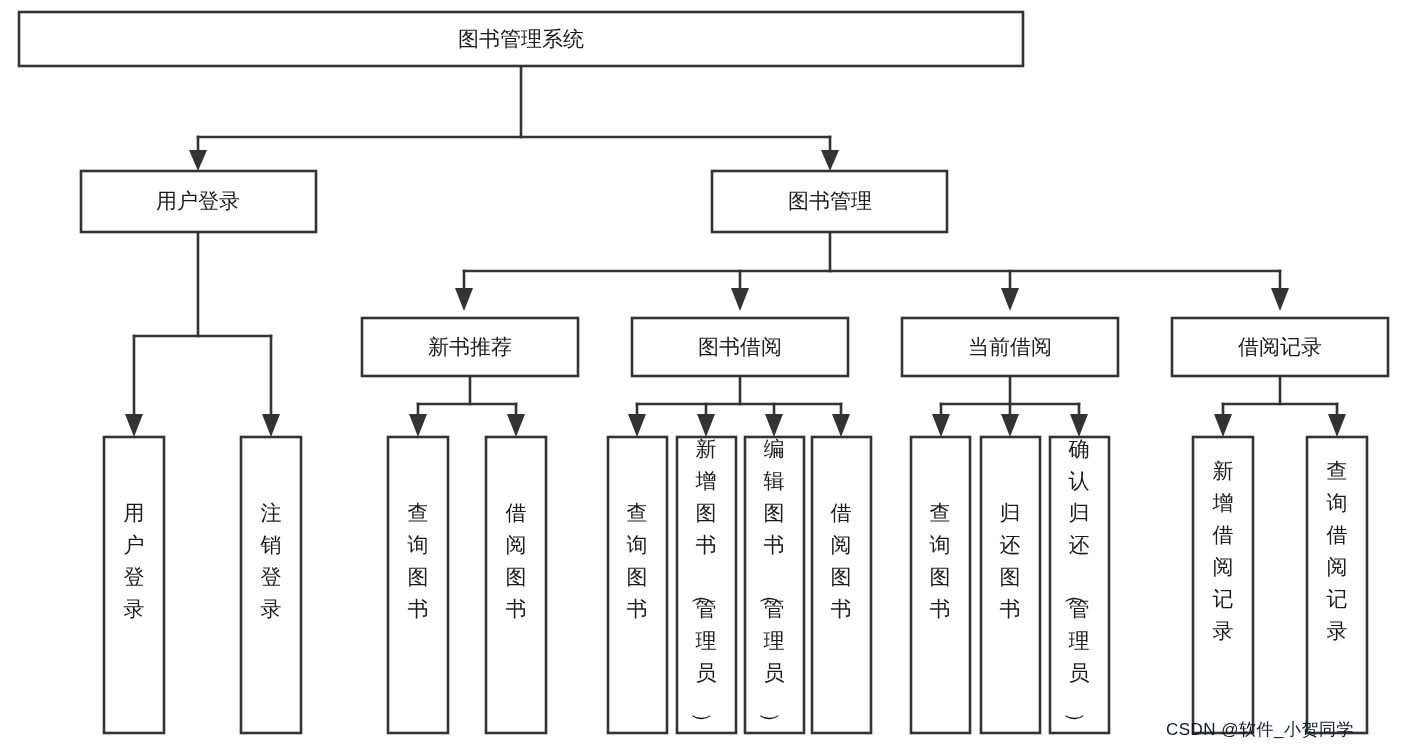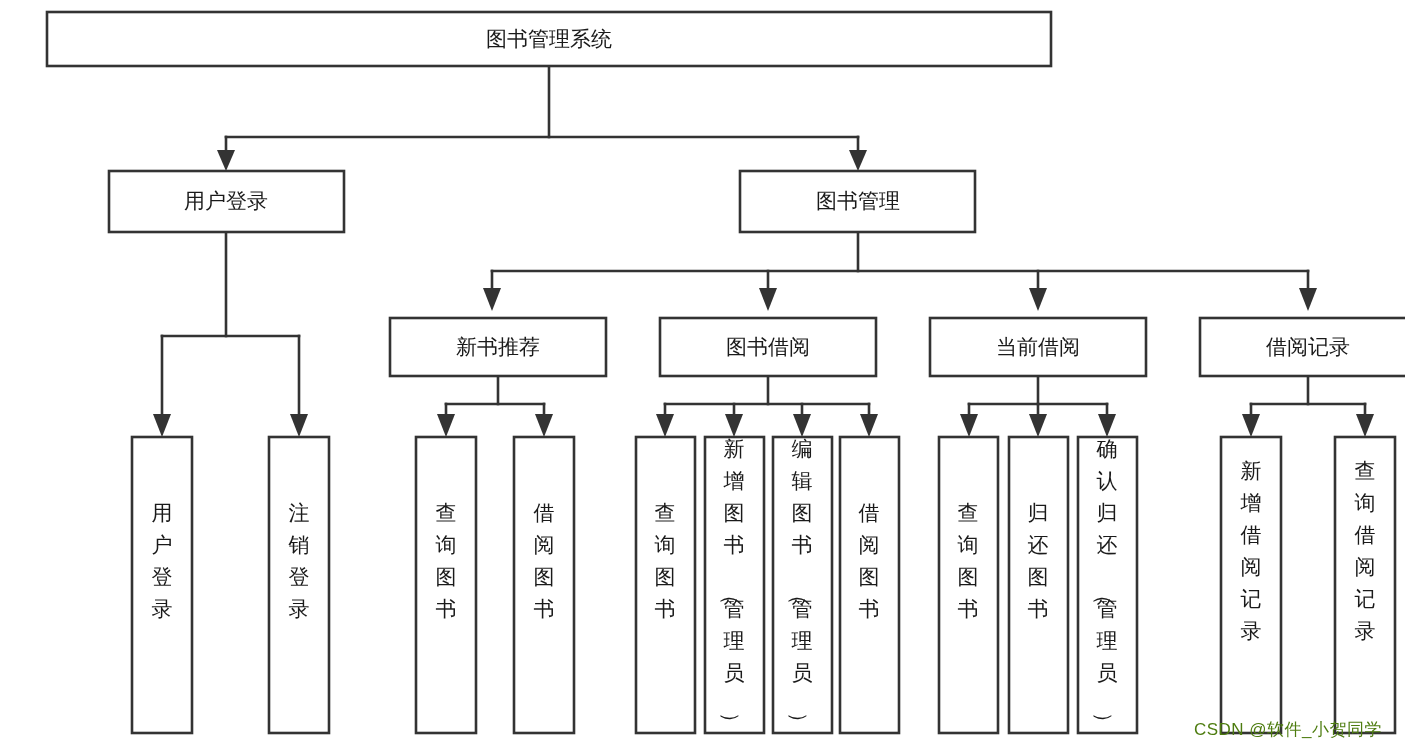--- a/index.html
+++ b/index.html
@@ -13,21 +13,20 @@
     font-family: "Liberation Sans", "DejaVu Sans", sans-serif;
     overflow: hidden;
     position: relative;
   }
   #diagram-root {
     position: absolute;
     left: 0;
     top: 0;
     width: 1364px;
     height: 747px;
-    margin-left: 28px;
   }
   svg.diagram {
     display: block;
     width: 1405px;
     height: 747px;
   }
   .node-box {
     fill: #ffffff;
     stroke: #333333;
     stroke-width: 2.6;
@@ -54,21 +53,21 @@
     font-size: 21px;
     fill: #1a1a1a;
     text-anchor: middle;
   }
   .watermark {
     position: absolute;
     right: 10px;
     bottom: 6px;
     font-family: "Liberation Sans", "DejaVu Sans", sans-serif;
     font-size: 17px;
-    color: #4d7c0f;
+    color: #0f172a;
     white-space: nowrap;
     letter-spacing: 0.5px;
   }
 </style>
 </head>
 <body>
 
 <div id="diagram-root">
   <svg class="diagram" viewBox="0 0 1405 747" xmlns="http://www.w3.org/2000/svg">
 

